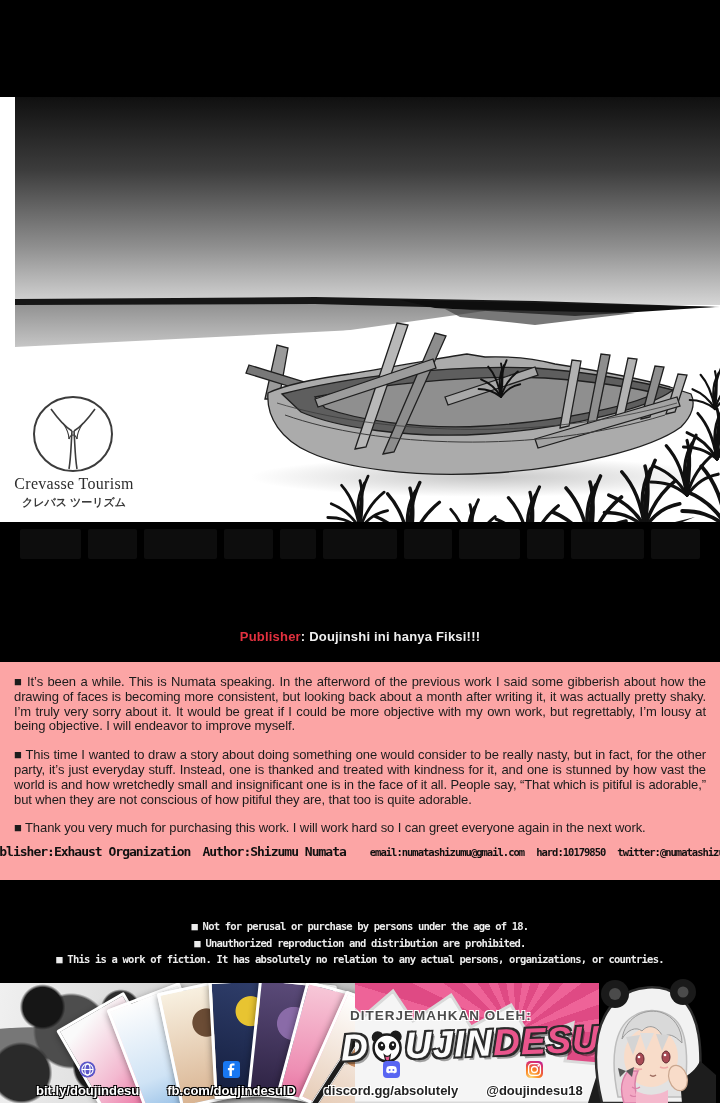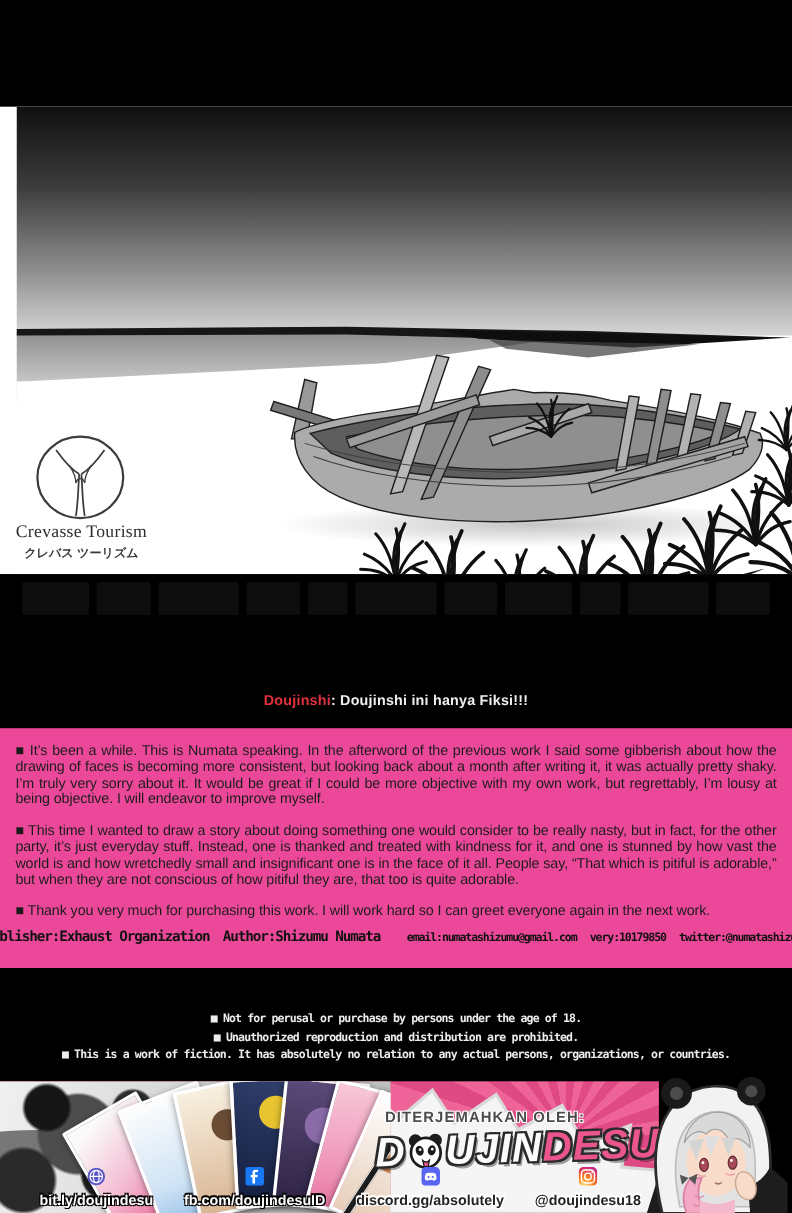--- a/index.html
+++ b/index.html
@@ -19,21 +19,21 @@
 
   
   .mid-black{position:absolute;top:522px;left:0;width:720px;height:140px;background:#000;}
   .masked-title{position:absolute;top:7px;left:20px;right:20px;height:30px;display:flex;gap:7px;}
   .masked-title div{background:#0d0d0d;border-radius:2px;}
   .disclaimer{position:absolute;top:107px;left:0;width:100%;text-align:center;
       font-size:13px;font-weight:bold;color:#efefef;letter-spacing:.2px;}
   .disclaimer .dlabel{font-weight:800;}
 
   
-  .content{position:absolute;top:662px;left:0;width:720px;height:218px;background:#ec4899;
+  .content{position:absolute;top:662px;left:0;width:720px;height:218px;background:#fca5a5;
       color:#1c1c1c;}
   .content p{margin:0 14px 14px 14px;font-size:13px;line-height:14.8px;text-align:justify;
       letter-spacing:-0.1px;}
   .content p:first-child{padding-top:13px;}
   .credits{position:absolute;left:0;top:182px;width:720px;display:flex;align-items:baseline;
       justify-content:center;gap:12px;white-space:nowrap;
       font-family:"DejaVu Sans Mono",monospace;font-weight:bold;color:#111;letter-spacing:-1px;}
   .credits .big{font-size:13px;}
   .credits .small{font-size:10.5px;}
   .credits .gap{width:4px;}
@@ -224,34 +224,34 @@
       <div style="flex:4"></div>
         <div style="flex:3"></div>
         <div style="flex:6"></div>
       <div style="flex:4"></div>
         <div style="flex:5"></div>
         <div style="flex:3"></div>
       <div style="flex:6"></div>
         <div style="flex:4"></div>
     </div>
     <div class="disclaimer">
-      <span class="dlabel" style="color:#e3313f">Doujinshi</span><span>: Doujinshi ini hanya Fiksi!!!</span>
+      <span class="dlabel" style="color:#e3313f">Publisher</span><span>: Doujinshi ini hanya Fiksi!!!</span>
     </div>
   </div>
 
   <div class="content">
     <p>■ It’s been a while. This is Numata speaking. In the afterword of the previous work I said some gibberish about how the drawing of faces is becoming more consistent, but looking back about a month after writing it, it was actually pretty shaky. I’m truly very sorry about it. It would be great if I could be more objective with my own work, but regrettably, I’m lousy at being objective. I will endeavor to improve myself.</p>
     <p>■ This time I wanted to draw a story about doing something one would consider to be really nasty, but in fact, for the other party, it’s just everyday stuff. Instead, one is thanked and treated with kindness for it, and one is stunned by how vast the world is and how wretchedly small and insignificant one is in the face of it all. People say, “That which is pitiful is adorable,” but when they are not conscious of how pitiful they are, that too is quite adorable.</p>
     <p>■ Thank you very much for purchasing this work. I will work hard so I can greet everyone again in the next work.</p>
     <div class="credits">
       <span class="big">Publisher:Exhaust Organization</span>
       <span class="big">Author:Shizumu Numata</span>
       <span class="gap"></span>
       <span class="small">email:numatashizumu@gmail.com</span>
-      <span class="small">very:10179850</span>
+      <span class="small">hard:10179850</span>
       <span class="small">twitter:@numatashizumu</span>
     </div>
   </div>
 
   <div class="warn-black">
     <div class="warnings">
       <div>■ Not for perusal or purchase by persons under the age of 18.</div>
       <div>■ Unauthorized reproduction and distribution are prohibited.</div>
       <div>■ This is a work of fiction. It has absolutely no relation to any actual persons, organizations, or countries.</div>
     </div>

